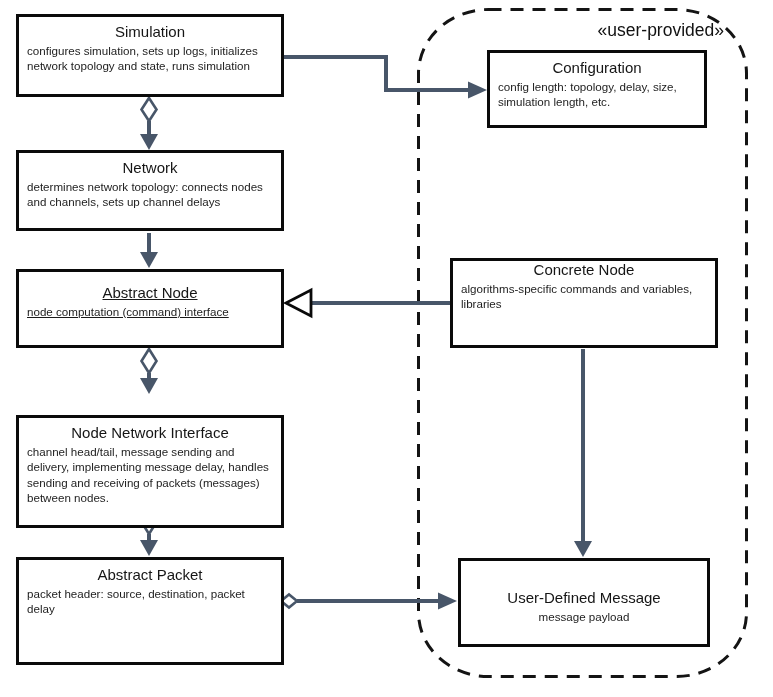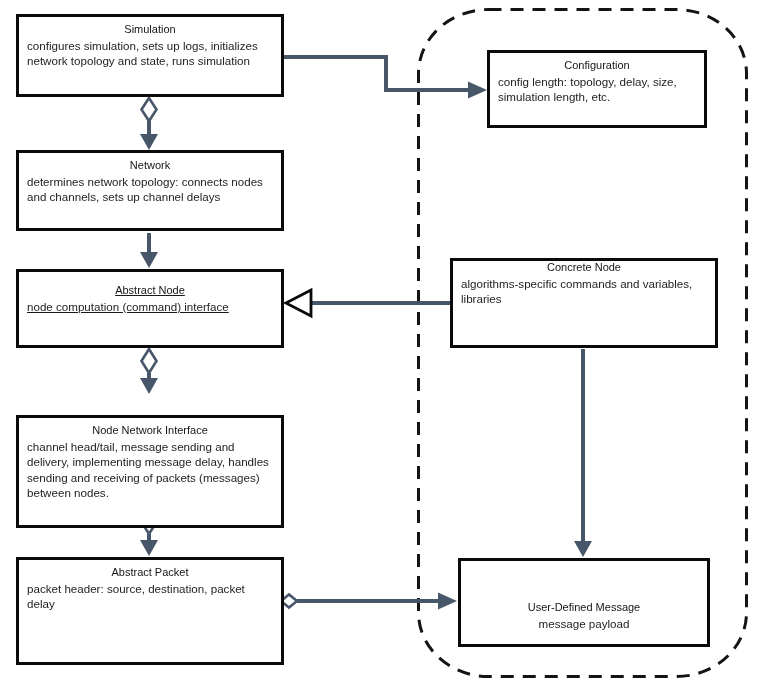--- a/index.html
+++ b/index.html
@@ -24,21 +24,21 @@
   .node {
     position: absolute;
     box-sizing: border-box;
     background: #ffffff;
     border: 3px solid #0a0a0a;
     z-index: 2;
     color: #1a1a1a;
   }
   .node .title {
     text-align: center;
-    font-size: 11px;
+    font-size: 15px;
     line-height: 1.2;
     margin: 6px 6px 2px 6px;
     color: #151515;
   }
   .node .desc {
     font-size: 11.6px;
     line-height: 1.32;
     margin: 1px 8px 4px 8px;
     color: #1d1d1d;
   }
@@ -46,21 +46,21 @@
   #node-simulation            { left: 16px;  top: 14px;  width: 268px; height: 83px; }
   #node-network               { left: 16px;  top: 150px; width: 268px; height: 81px; }
   #node-abstract-node         { left: 16px;  top: 269px; width: 268px; height: 79px; text-decoration: underline; }
   #node-abstract-node .title  { margin-top: 12px; }
   #node-network-interface     { left: 16px;  top: 395px; width: 268px; height: 113px; margin-top: 20px; }
   #node-abstract-packet       { left: 16px;  top: 557px; width: 268px; height: 108px; }
   #node-configuration         { left: 487px; top: 50px;  width: 220px; height: 78px; }
   #node-concrete-node         { left: 450px; top: 258px; width: 268px; height: 90px; }
   #node-concrete-node .title  { margin-top: 0; }
   #node-user-defined-message  { left: 458px; top: 558px; width: 252px; height: 89px; }
-  #node-user-defined-message .title { margin-top: 40px; }
+  #node-user-defined-message .title { margin-top: 28px; }
   #node-user-defined-message .desc  { text-align: center; }
   .group-label {
     position: absolute;
     top: 20px;
     right: 49px;
     font-size: 17.5px;
     color: #111111;
     z-index: 2;
   }
   .edge-line   { stroke: #485669; stroke-width: 4; fill: none; }
@@ -116,20 +116,21 @@
       <polygon class="arrow-head" points="583,557 574,541 592,541"></polygon>
     </g>
 
     <g>
       <polygon class="agg-diamond" points="281,601 289,594.5 297,601 289,607.5"></polygon>
       <line class="edge-line" x1="297" y1="601" x2="439" y2="601"></line>
       <polygon class="arrow-head" points="457,601 438,592.5 438,609.5"></polygon>
     </g>
   </svg>
 
+  <div class="group-label">«user-provided»</div>
 
   <div class="node" id="node-simulation">
     <div class="title">Simulation</div>
     <div class="desc">configures simulation, sets up logs, initializes network topology and state, runs simulation</div>
   </div>
 
   <div class="node" id="node-network">
     <div class="title">Network</div>
     <div class="desc">determines network topology: connects nodes and channels, sets up channel delays</div>
   </div>

